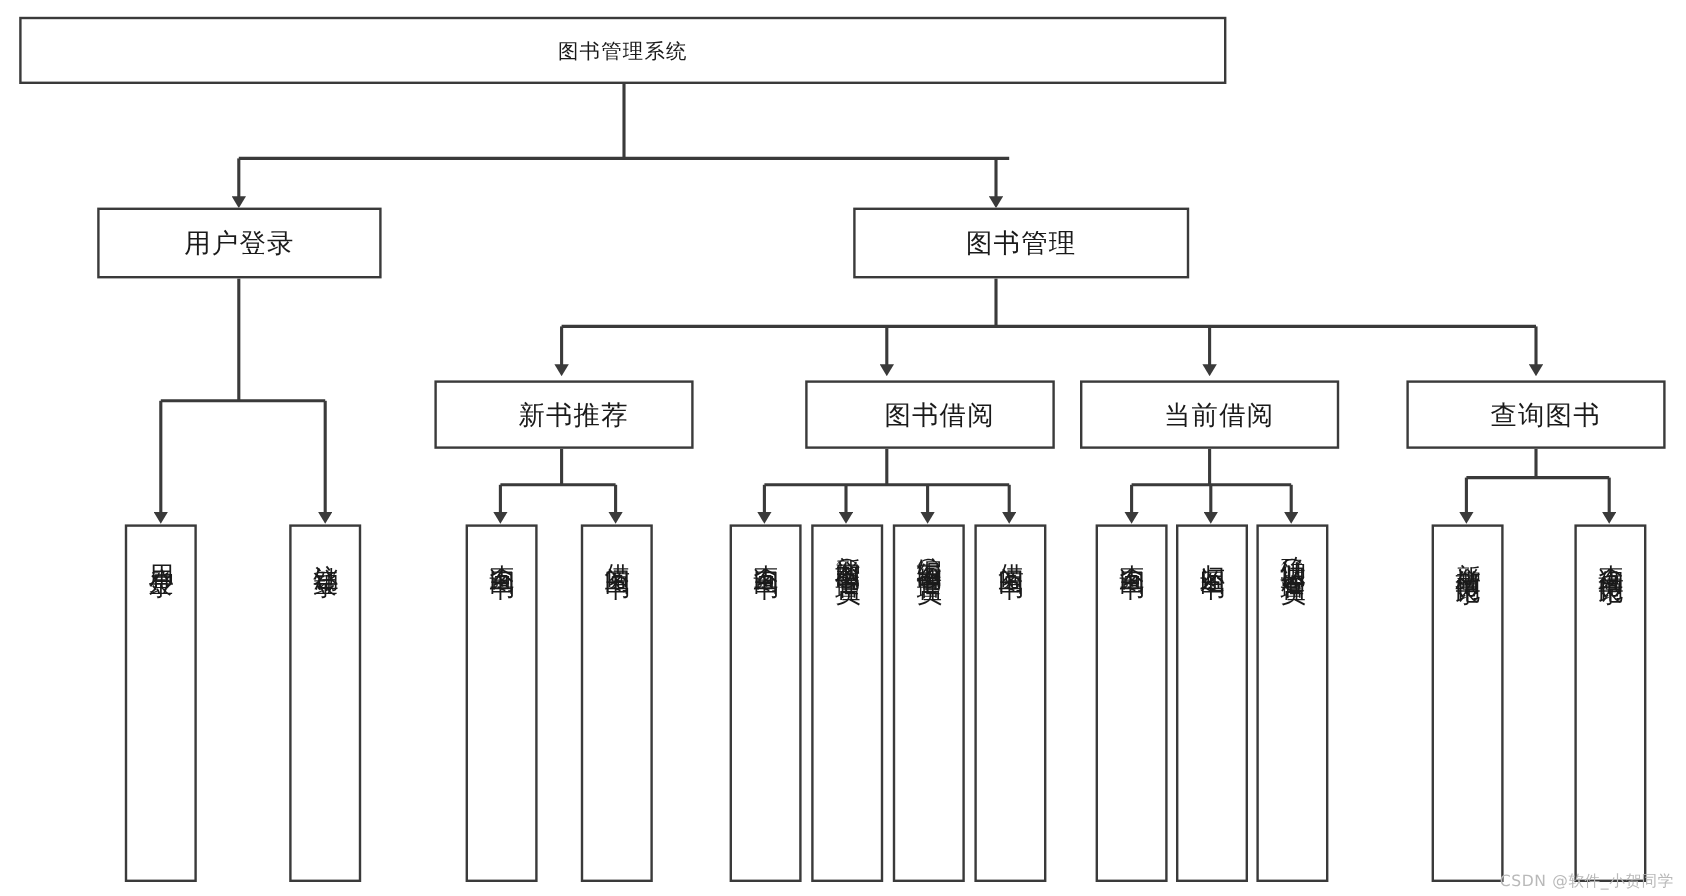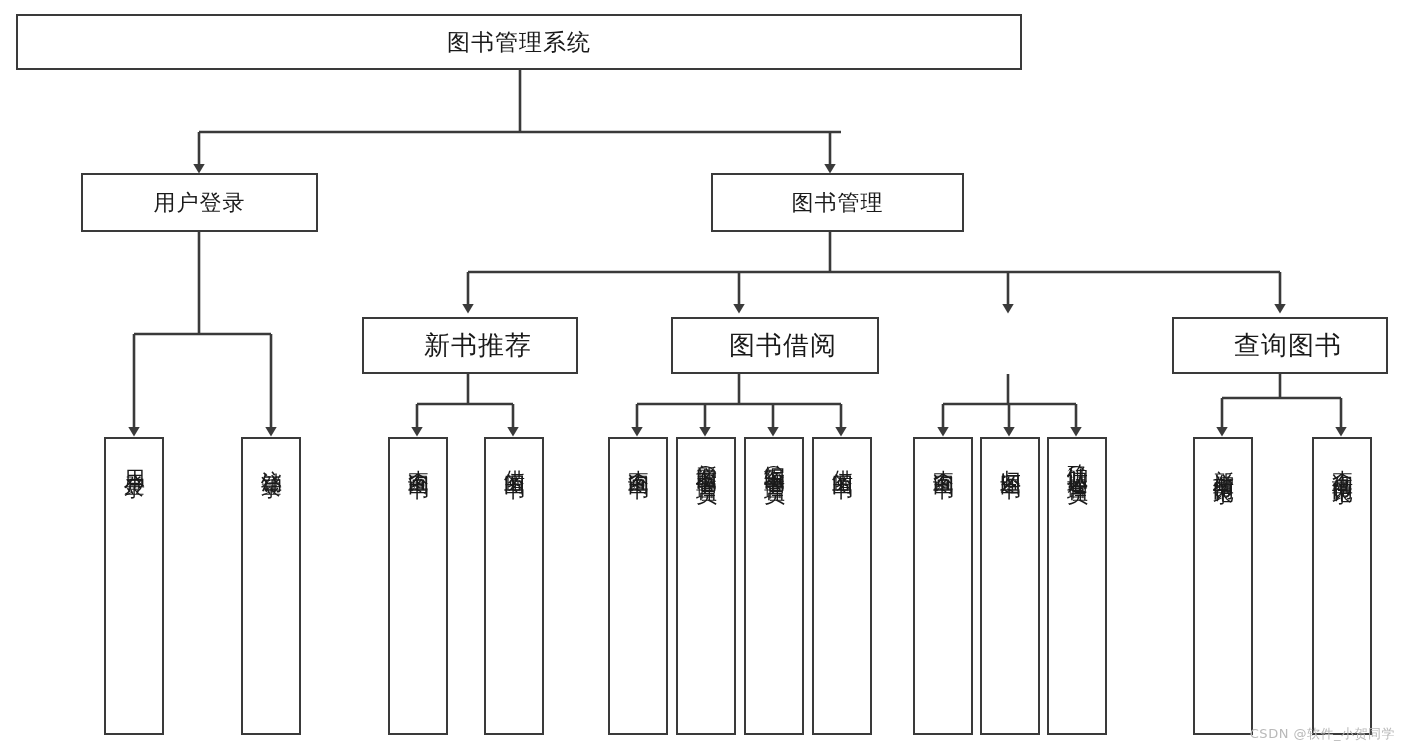--- a/index.html
+++ b/index.html
@@ -27,28 +27,28 @@
     box-sizing:border-box;
     background:#ffffff;
     border:2px solid #3a3a3a;
     display:flex;
     align-items:center;
     justify-content:center;
     color:#1a1a1a;
     z-index:2;
   }
   .node.root{
-    font-size:23px;
+    font-size:17px;
     text-align:center;
   }
   .node.level2{
     font-size:22px;
   }
   .node.level3{
-    font-size:26px;
+    font-size:22px;
     padding-left:16px;
   }
   .node.leaf{
     font-size:21px;
     align-items:flex-start;
     justify-content:center;
     padding-top:14px;
   }
   .node.leaf.tall{
     padding-top:8px;
@@ -130,30 +130,33 @@
     </g>
   </svg>
 
   <div class="node root" style="left:16px; top:14px; width:1006px; height:56px;">
     <span class="htext">图书管理系统</span>
   </div>
 
   <div class="node level2" style="left:81px; top:173px; width:237px; height:59px;">
     <span class="htext">用户登录</span>
   </div>
-  <div class="node level2" style="left:711px; top:173px; width:253px; height:59px;">
+  <div class="node level2" style="left:711px; top:173px; width:280px; height:59px;">
     <span class="htext">图书管理</span>
   </div>
 
   <div class="node level3" style="left:362px; top:317px; width:216px; height:57px;">
     <span class="htext">新书推荐</span>
   </div>
   <div class="node level3" style="left:632px; top:317px; width:208px; height:57px;margin-left:39px;">
     <span class="htext">图书借阅</span>
   </div>
+  <div class="node level3" style="left:900px; top:317px; width:216px; height:57px;">
+    <span class="htext">当前借阅</span>
+  </div>
   <div class="node level3" style="left:1172px; top:317px; width:216px; height:57px;">
     <span class="htext">查询图书</span>
   </div>
 
   <div class="node leaf" style="left:104px; top:437px; width:60px; height:298px;">
     <span class="vtext">用户登录</span>
   </div>
   <div class="node leaf" style="left:241px; top:437px; width:60px; height:298px;">
     <span class="vtext">注销登录</span>
   </div>

